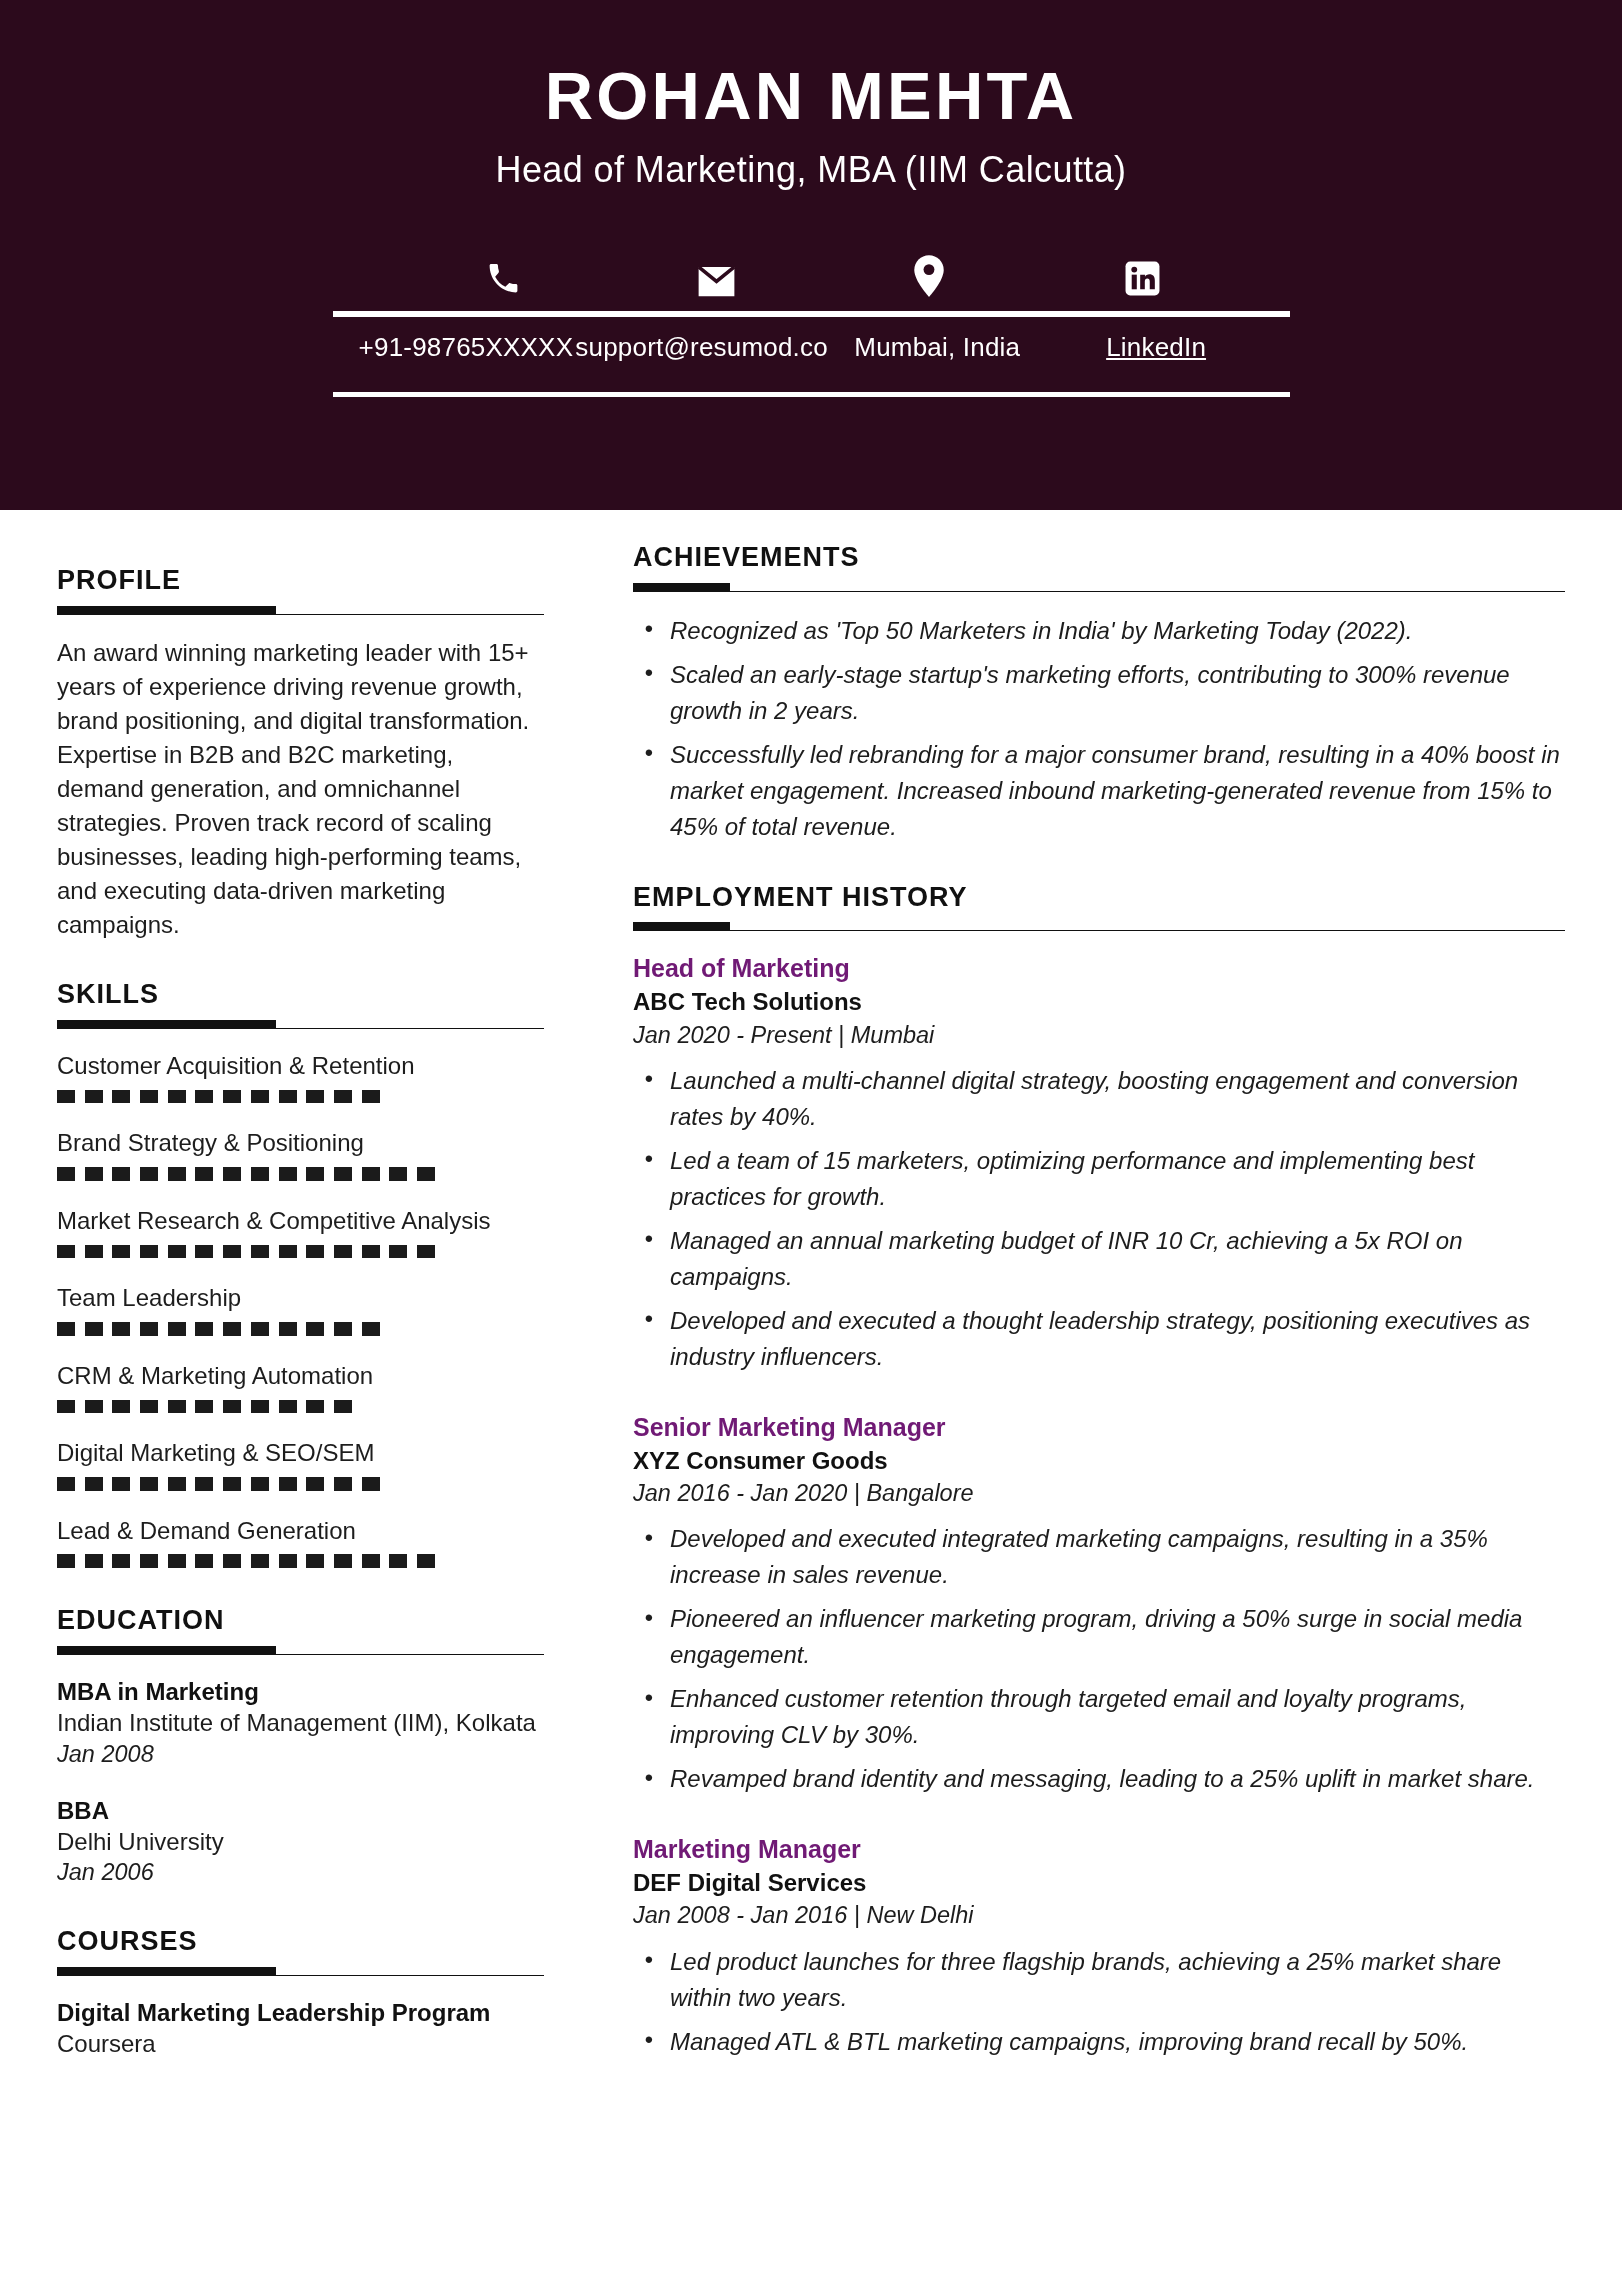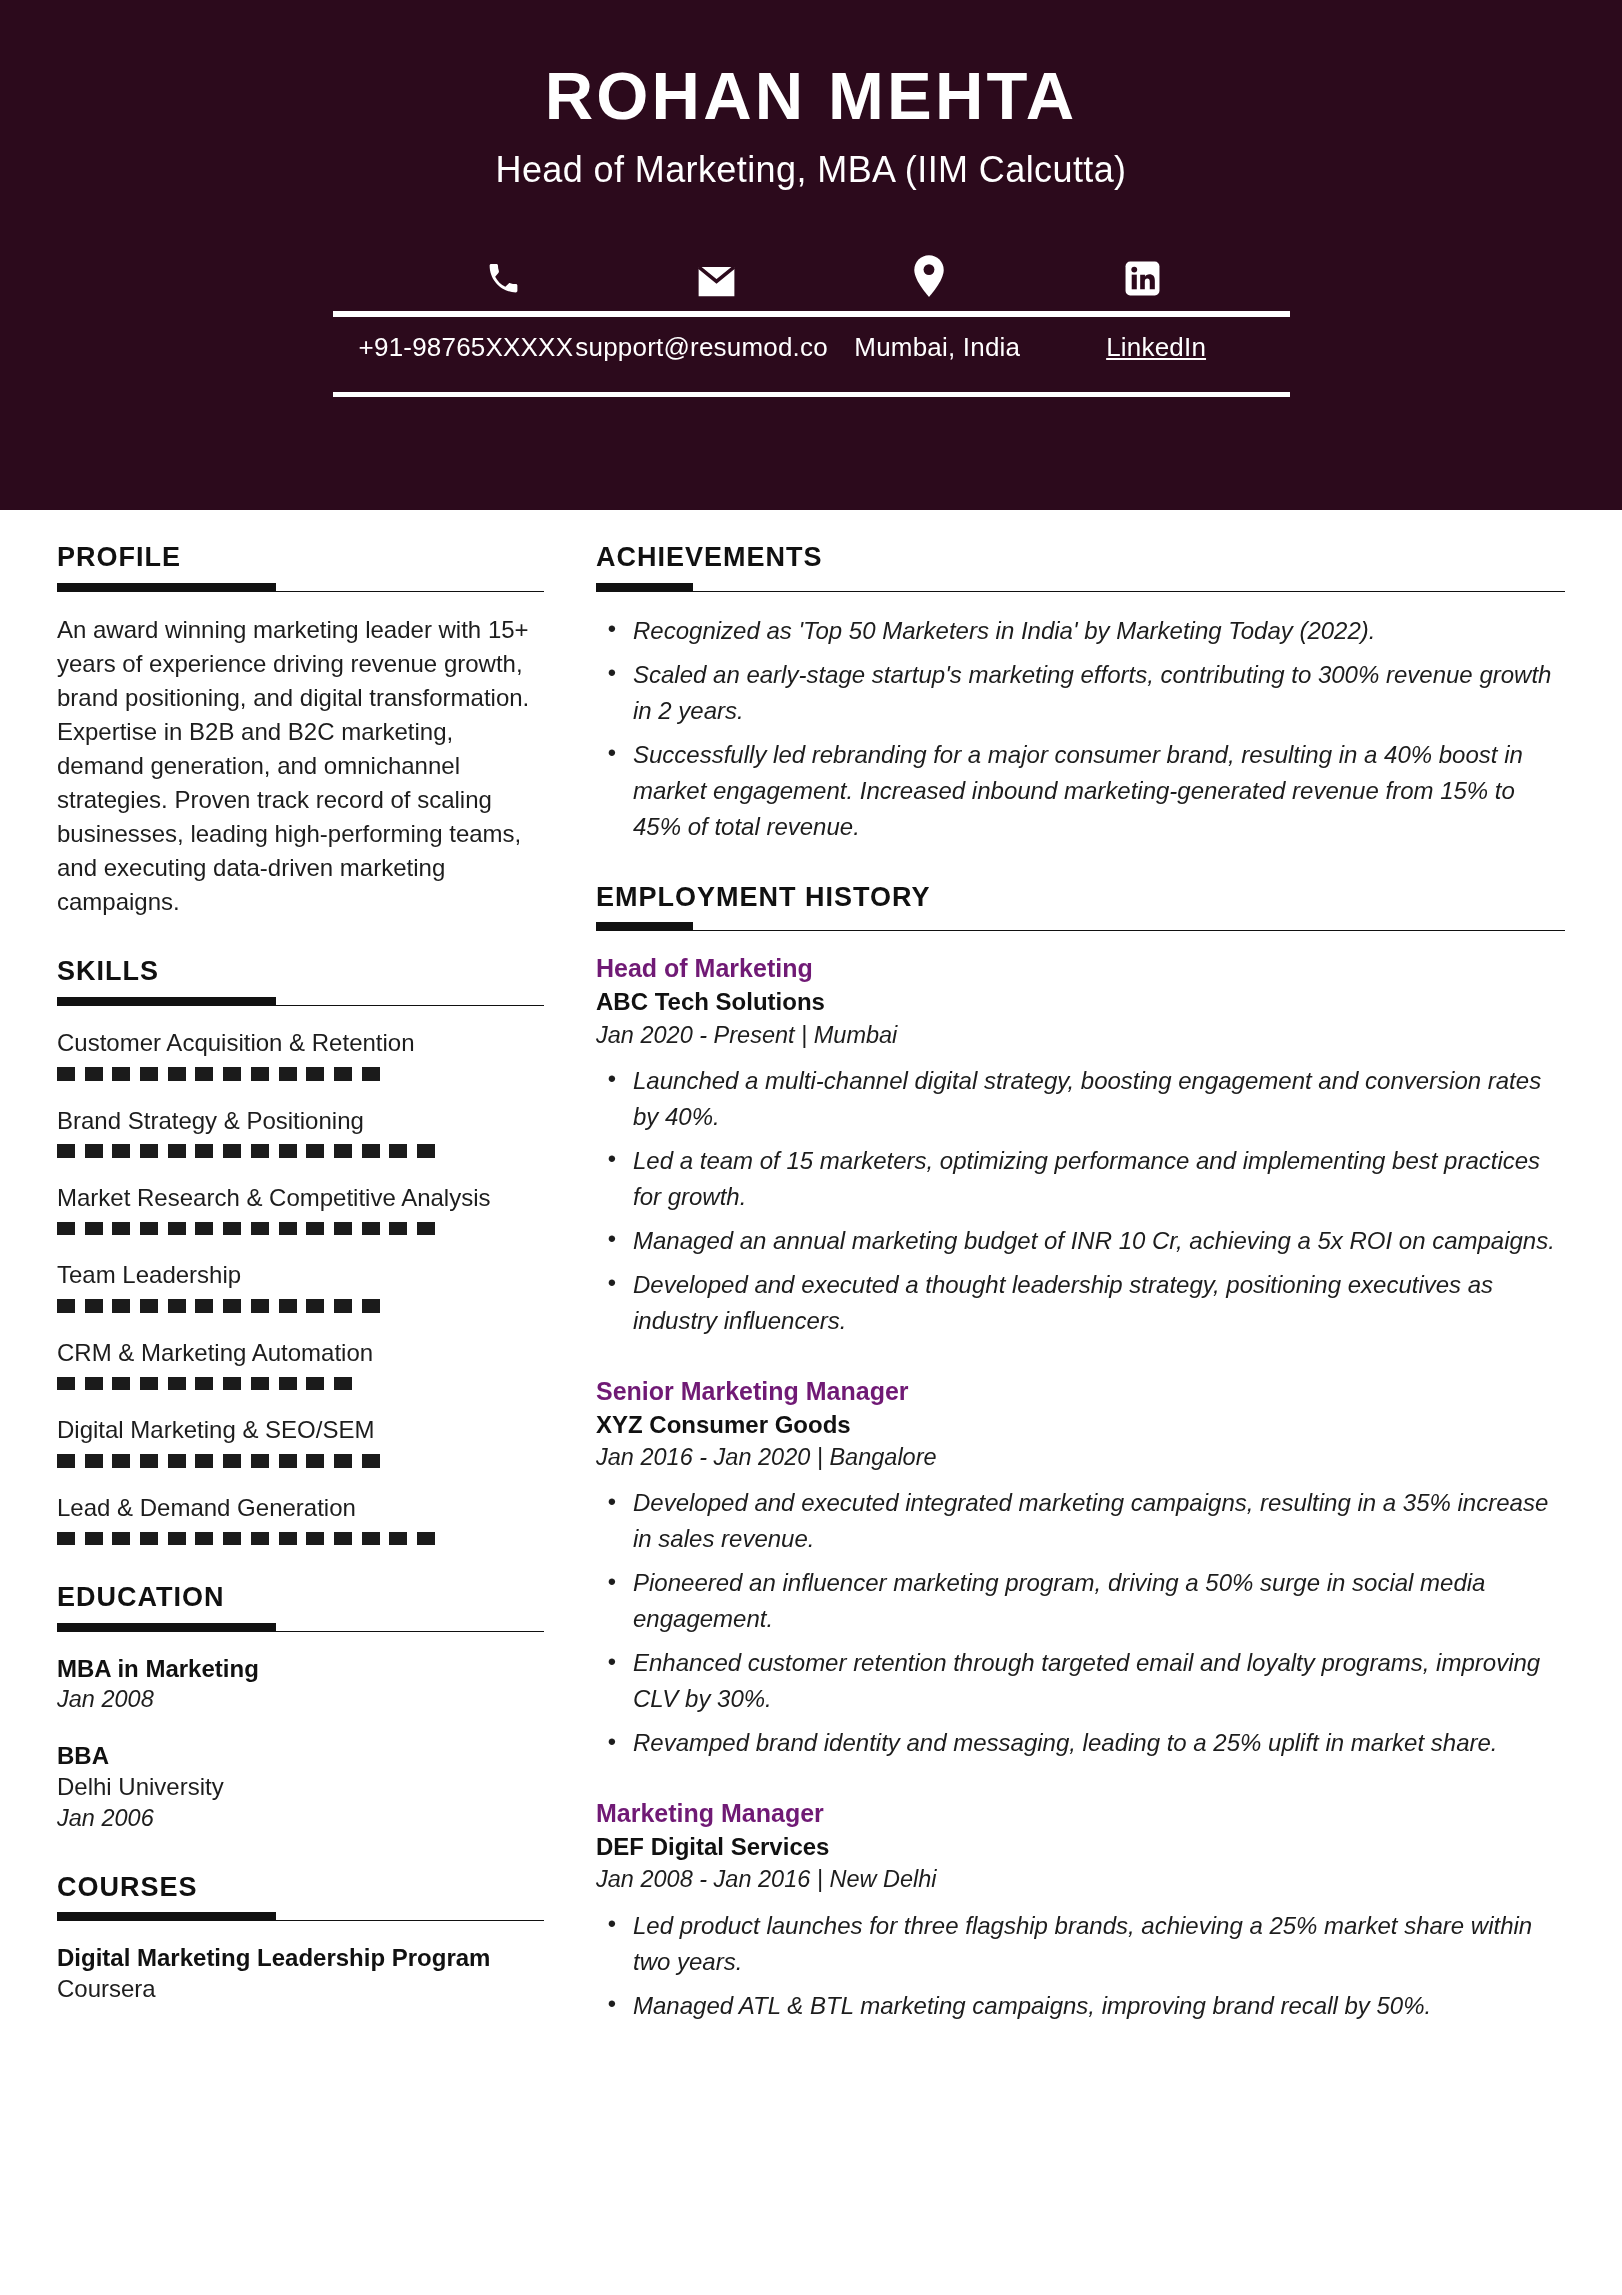--- a/index.html
+++ b/index.html
@@ -97,23 +97,23 @@
     font-size: 26px;
     letter-spacing: 0.2px;
     white-space: nowrap;
   }
 
   .contact-values .cv.is-link { text-decoration: underline; }
 
   
   .body-grid {
     display: flex;
-    align-items: flex-start;
+    align-items: flex-end;
     padding: 32px 57px 49px 57px;
-    gap: 52px;
+    gap: 89px;
   }
 
   .col-left  { width: 487px; flex: 0 0 487px; }
   .col-right { flex: 1 1 auto; }
 
   
   .section { margin-bottom: 37px; }
 
   .section-title {
     font-size: 27px;
@@ -444,20 +444,21 @@
             </div>
           </div>
       </section>
 
       <section class="section">
         <div class="section-title">EDUCATION</div>
         <div class="section-rule"></div>
         <div class="section-body" id="education-list">
             <div class="entry">
               <div class="entry-title">MBA in Marketing</div>
+              <div class="entry-sub">Indian Institute of Management (IIM), Kolkata</div>
               <div class="entry-date">Jan 2008</div>
             </div>
             <div class="entry">
               <div class="entry-title">BBA</div>
               <div class="entry-sub">Delhi University</div>
               <div class="entry-date">Jan 2006</div>
             </div>
           </div>
       </section>
 

